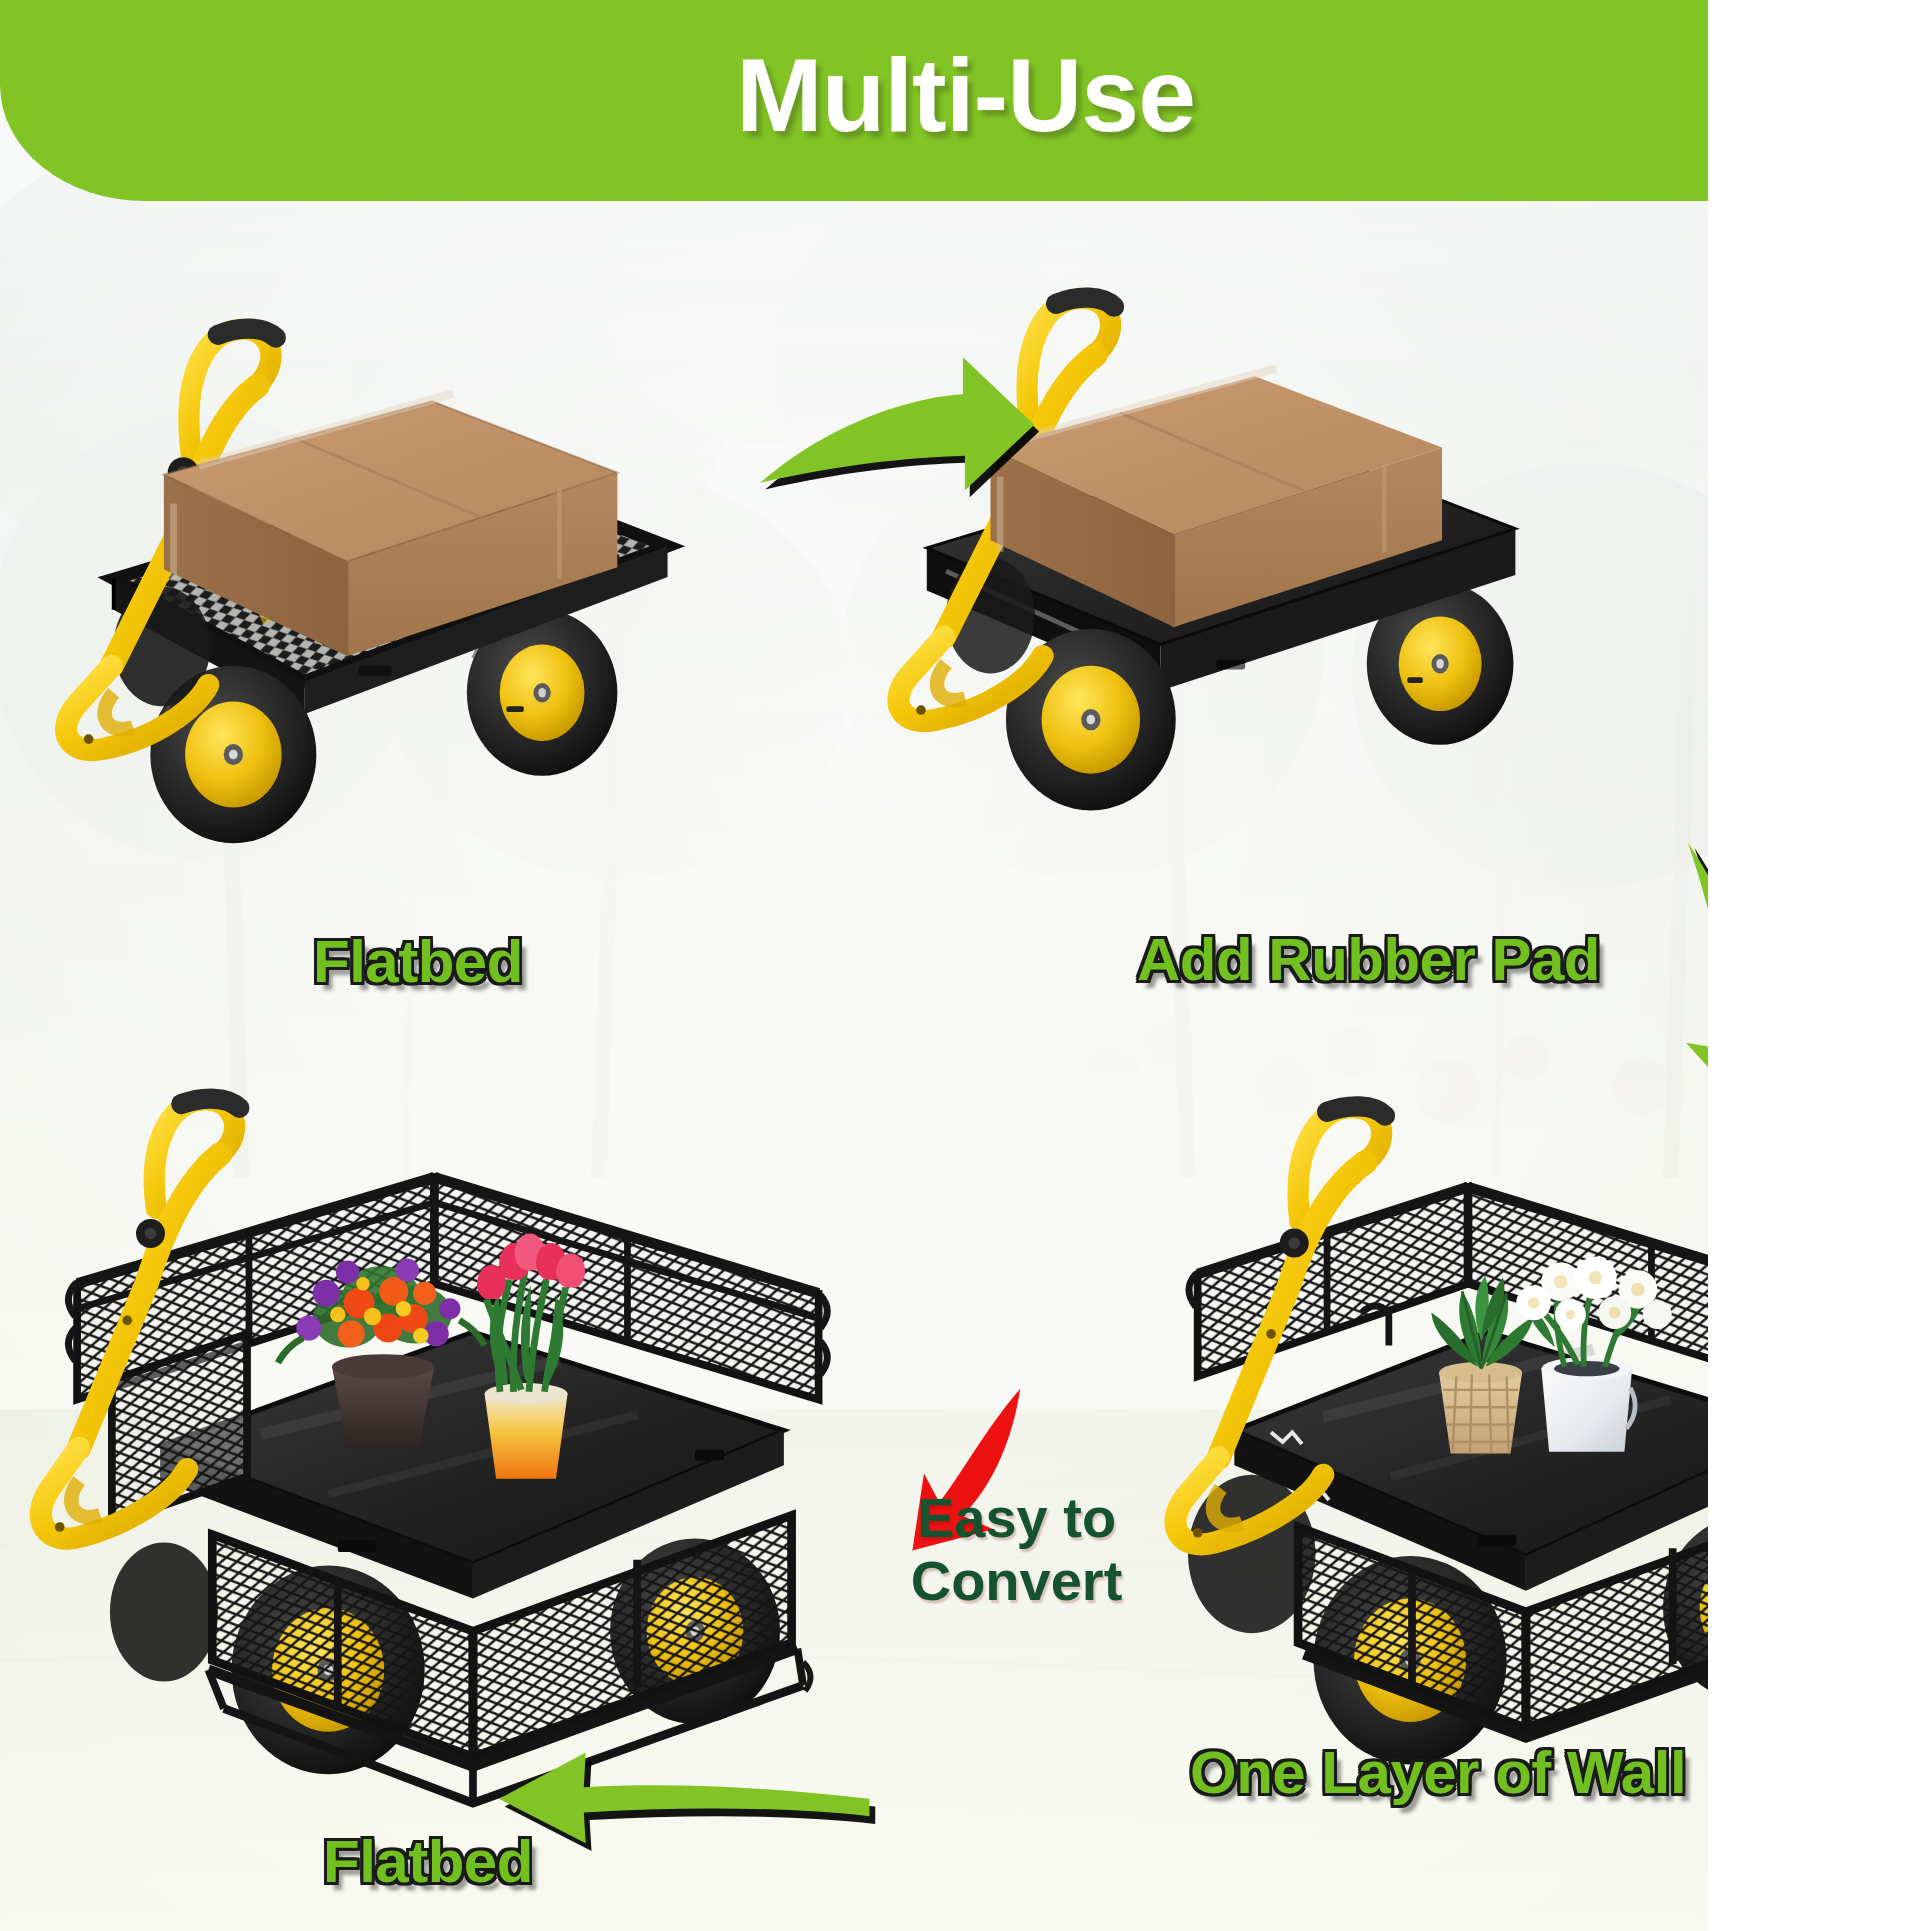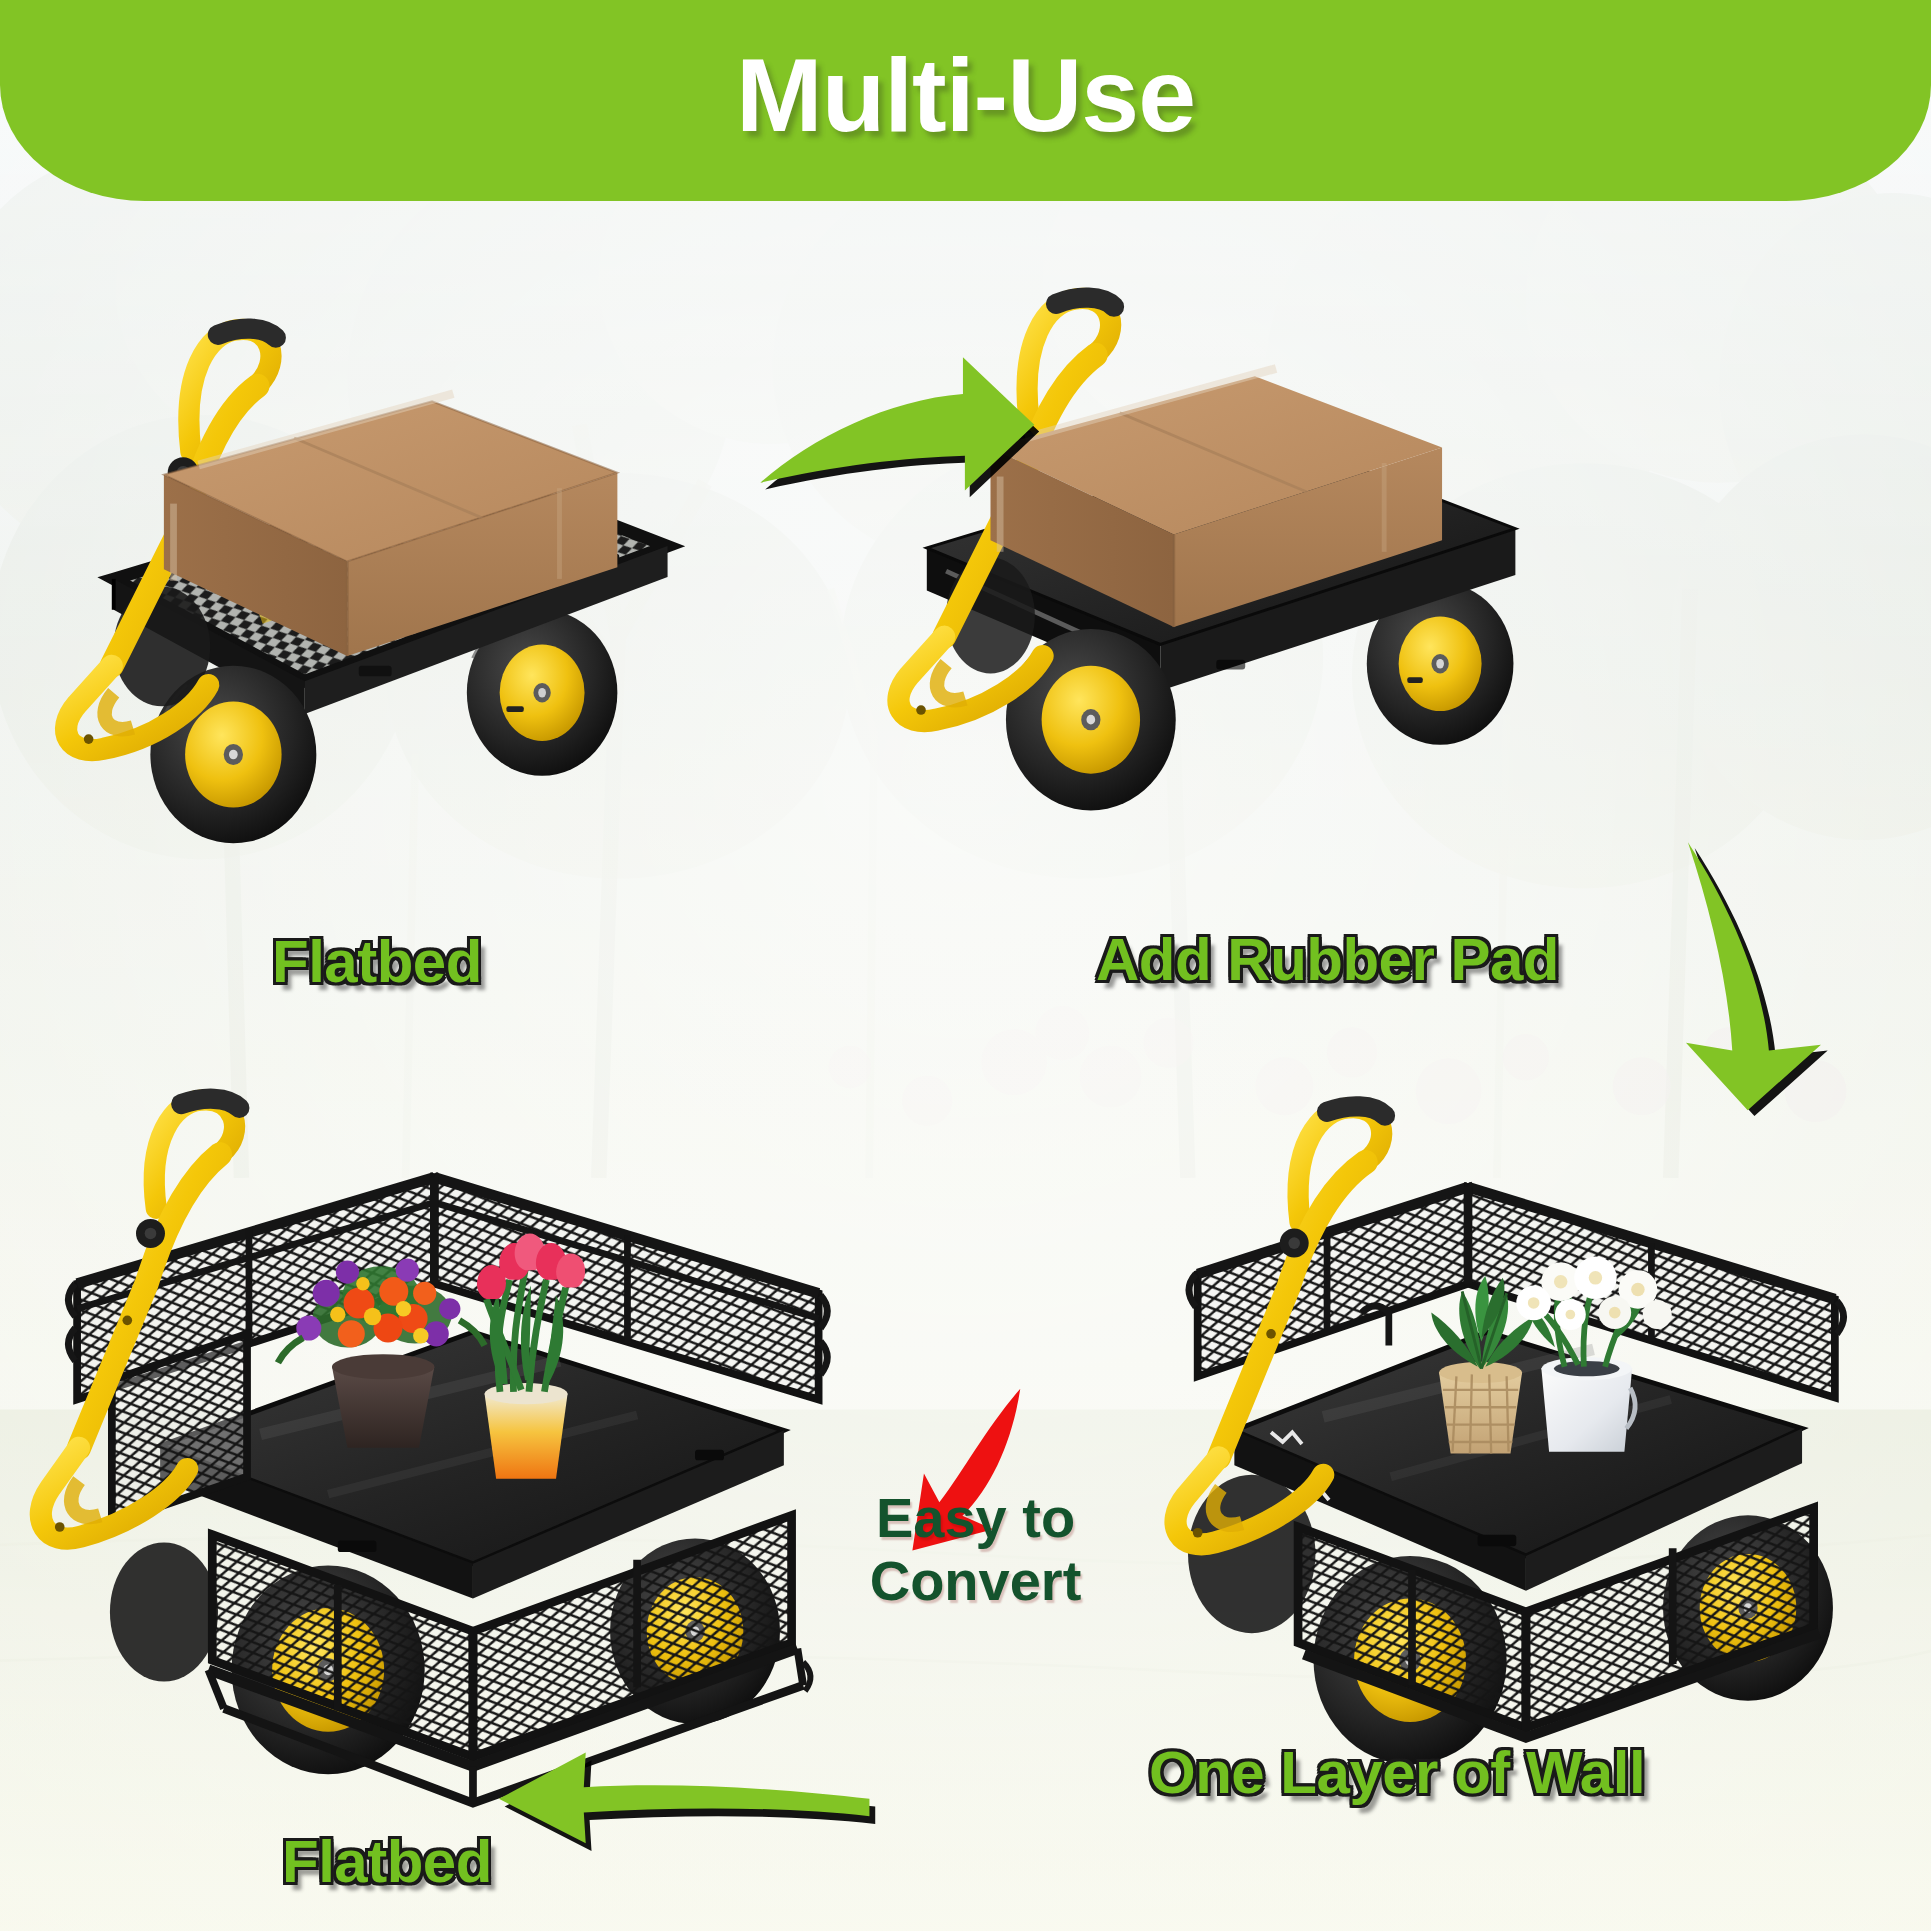--- a/index.html
+++ b/index.html
@@ -1,19 +1,19 @@
 <!DOCTYPE html>
 <html><head>
 <meta charset="utf-8">
 <style>
   html,body{margin:0;padding:0;background:#fff;}
   body{width:1931px;height:1931px;overflow:hidden;
        font-family:"Liberation Sans","DejaVu Sans",sans-serif;}
 
-  #stage{position:relative;width:1931px;height:1931px;overflow:hidden;background:#f2f4f1;}
+  #stage{position:relative;width:1708px;height:1931px;overflow:hidden;background:#f2f4f1;}
 
   
   .bg{position:absolute;inset:0;overflow:hidden;}
   .bg-sky{position:absolute;inset:0;
     background:linear-gradient(180deg,#eef3f4 0%,#e9eeee 18%,#e6ebe6 34%,#e9ede4 46%,
                #eef1e6 58%,#f1f3e7 70%,#f2f4e8 84%,#f4f5ea 100%);}
   .bg-trees{position:absolute;left:0;right:0;top:135px;height:1043px;opacity:.5;}
   .bg-grass{position:absolute;left:0;right:0;bottom:0;height:676px;opacity:.55;}
   .bg-haze{position:absolute;inset:0;background:
      radial-gradient(circle at 50% 40%, rgba(255,255,255,.72) 0%, rgba(255,255,255,.52) 40%, rgba(255,255,255,.30) 72%, rgba(255,255,255,.18) 100%);}
@@ -22,21 +22,21 @@
 
   
   .header{position:absolute;left:0;top:0;width:1931px;height:201px;background:#82c425;
           border-bottom-left-radius:145px 116px;border-bottom-right-radius:145px 116px;
           display:flex;align-items:center;justify-content:center;z-index:40;}
   .header-title{font-size:104px;font-weight:bold;color:#ffffff;letter-spacing:-1px;
      text-shadow:4.8px 5.8px 4.8px rgba(60,80,30,.38);line-height:1;
      transform:translateY(-5.8px);}
 
   
-  .lbl{position:absolute;z-index:45;font-weight:bold;white-space:nowrap;}
+  .lbl{position:absolute;z-index:45;font-weight:bold;white-space:nowrap;margin-left:41px;}
   .lbl-green{color:#72c020;font-size:60px;letter-spacing:-0.5px;
      text-shadow:
         -2.9px -2.9px 0 #1a1a1a, 2.9px -2.9px 0 #1a1a1a, -2.9px 2.9px 0 #1a1a1a, 2.9px 2.9px 0 #1a1a1a,
         0 -2.9px 0 #1a1a1a, 0 2.9px 0 #1a1a1a, -2.9px 0 0 #1a1a1a, 2.9px 0 0 #1a1a1a,
         6.8px 7.7px 3.9px rgba(40,40,40,.45);}
   .lbl-red{color:#14532d;font-size:56px;line-height:1.12;text-align:center;
      text-shadow:1.9px 2.9px 1.9px rgba(120,0,0,.22);}
 
   #label-flatbed{left:272px;top:927px;}
   #label-rubber{left:1096px;top:925px;}

